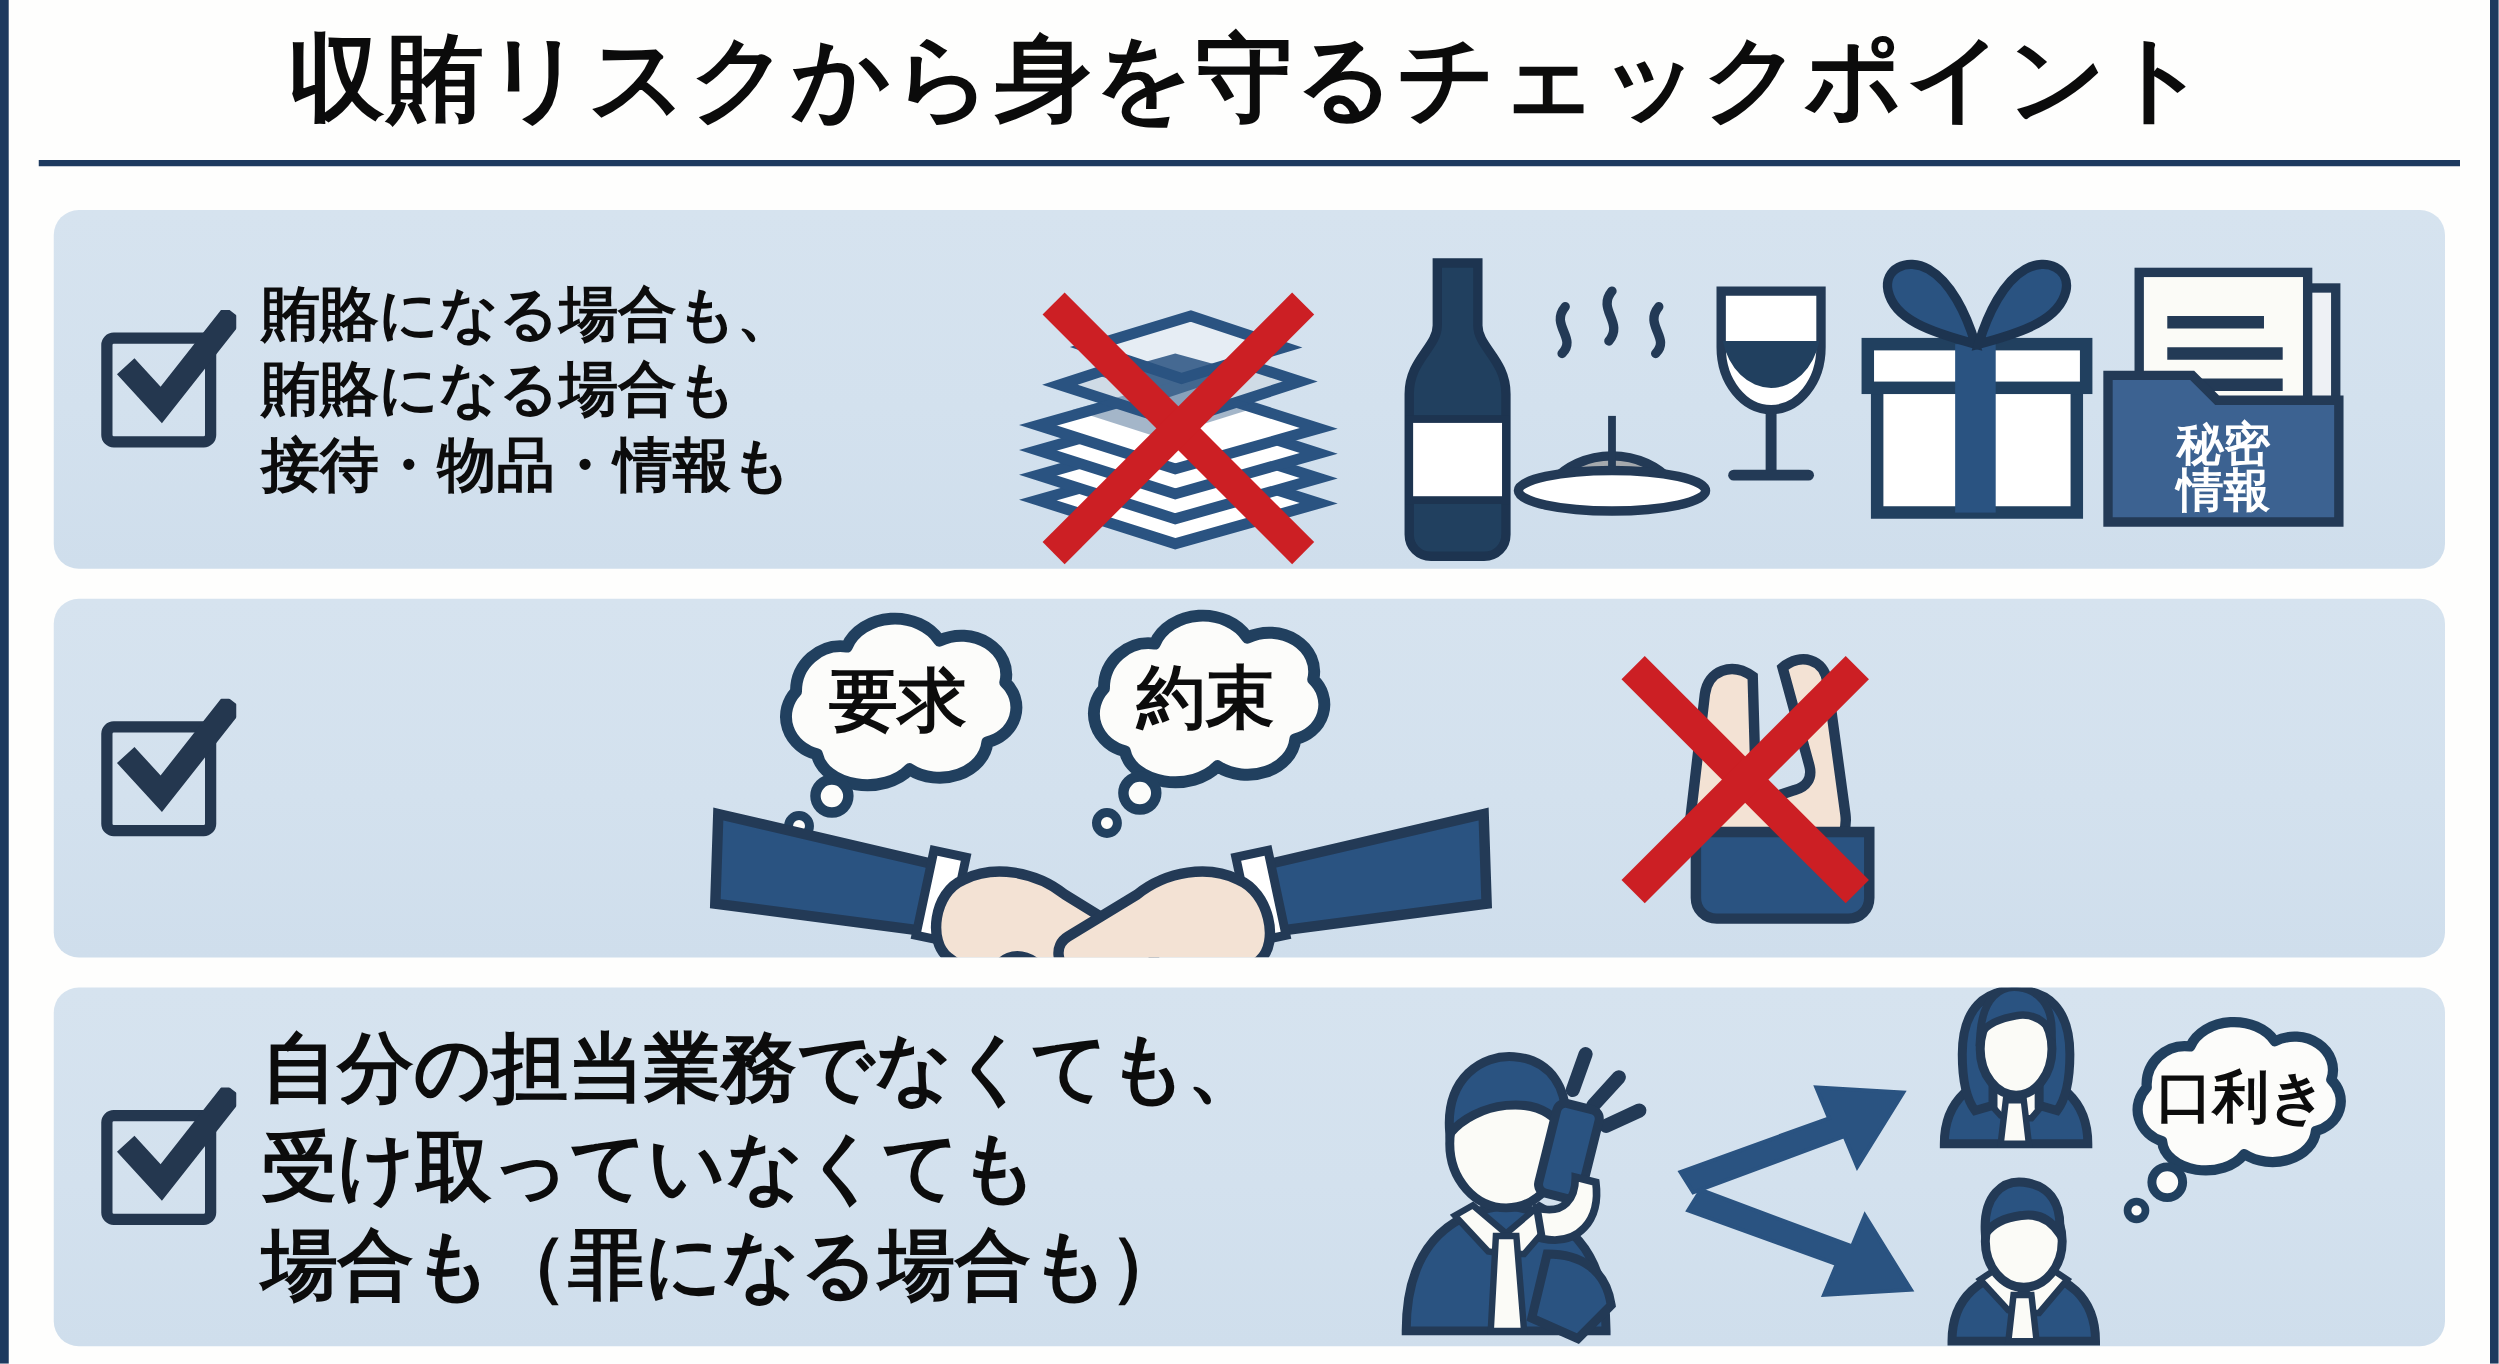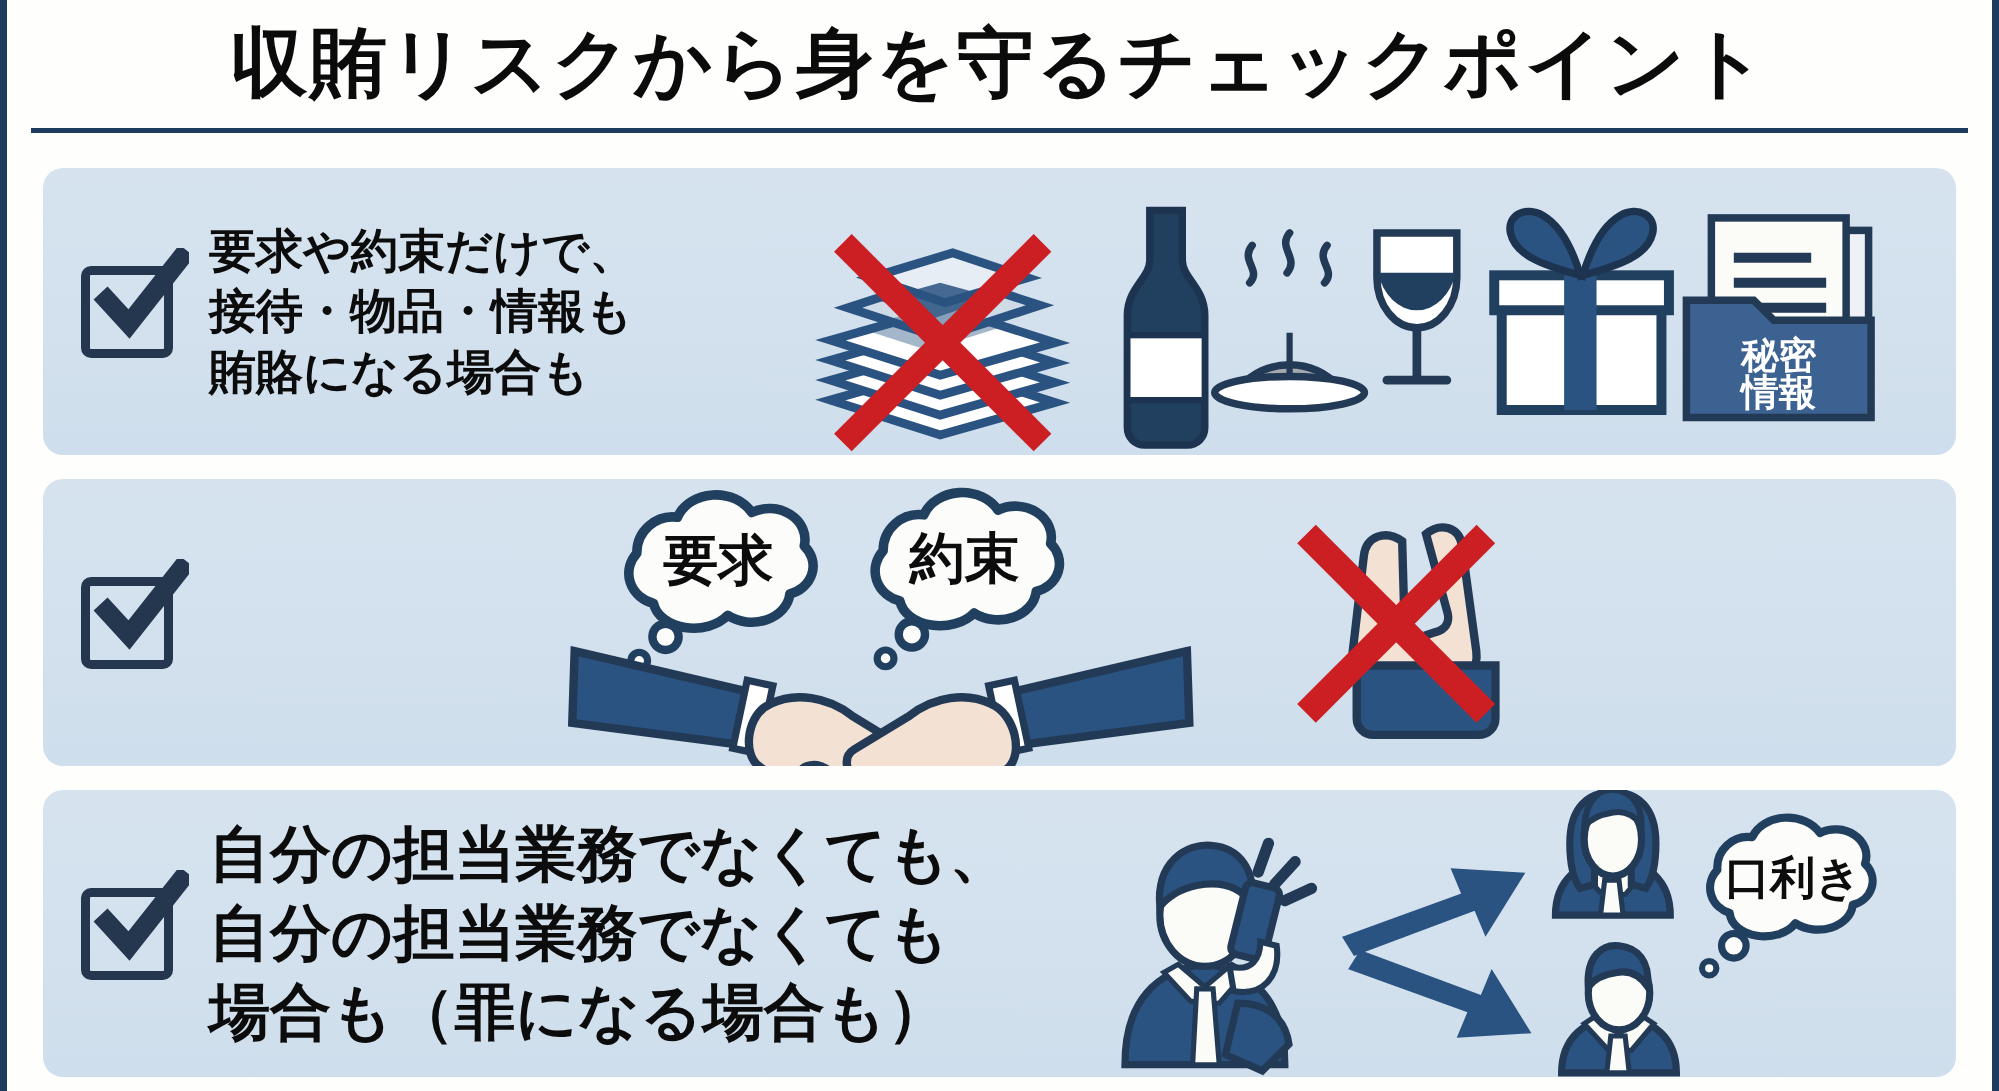--- a/index.html
+++ b/index.html
@@ -157,23 +157,23 @@
       <div class="check-cell">
         <div class="checkbox">
           <div class="box"></div>
           <svg class="tick" viewBox="0 0 100 100">
             <path d="M18 52 L40 76 L92 10" fill="none" stroke="#24374f" stroke-width="19" stroke-linecap="square" stroke-linejoin="miter"></path>
           </svg>
         </div>
       </div>
 
       <div class="text-cell">
-        <div class="text-line">要求や約束だけで、</div>
+        <div class="text-line">賄賂になる場合も、</div>
+        <div class="text-line">賄賂になる場合も</div>
         <div class="text-line">接待・物品・情報も</div>
-        <div class="text-line">賄賂になる場合も</div>
       </div>
 
       <div class="art-cell">
         <svg viewBox="0 0 900 230" preserveAspectRatio="xMidYMid meet">
 
           <g transform="translate(30,48)">
 
             <g stroke="#2a5381" stroke-width="7" fill="#ffffff">
               <path d="M8 138 L96 166 L188 140 L100 112 Z"></path>
               <path d="M8 122 L96 150 L188 124 L100 96 Z"></path>
@@ -326,21 +326,21 @@
         <div class="checkbox">
           <div class="box"></div>
           <svg class="tick" viewBox="0 0 100 100">
             <path d="M18 52 L40 76 L92 10" fill="none" stroke="#24374f" stroke-width="19" stroke-linecap="square" stroke-linejoin="miter"></path>
           </svg>
         </div>
       </div>
 
       <div class="text-cell">
         <div class="text-line">自分の担当業務でなくても、</div>
-        <div class="text-line">自分の担当業務でなくても</div>
+        <div class="text-line">受け取っていなくても</div>
         <div class="text-line">場合も（罪になる場合も）</div>
       </div>
 
       <div class="art-cell">
         <svg viewBox="0 0 740 280" preserveAspectRatio="xMidYMid meet">
 
           <g transform="translate(10,18)">
 
             <g stroke="#233a56" stroke-width="11" stroke-linecap="round">
               <line x1="150" y1="34" x2="140" y2="62"></line>

